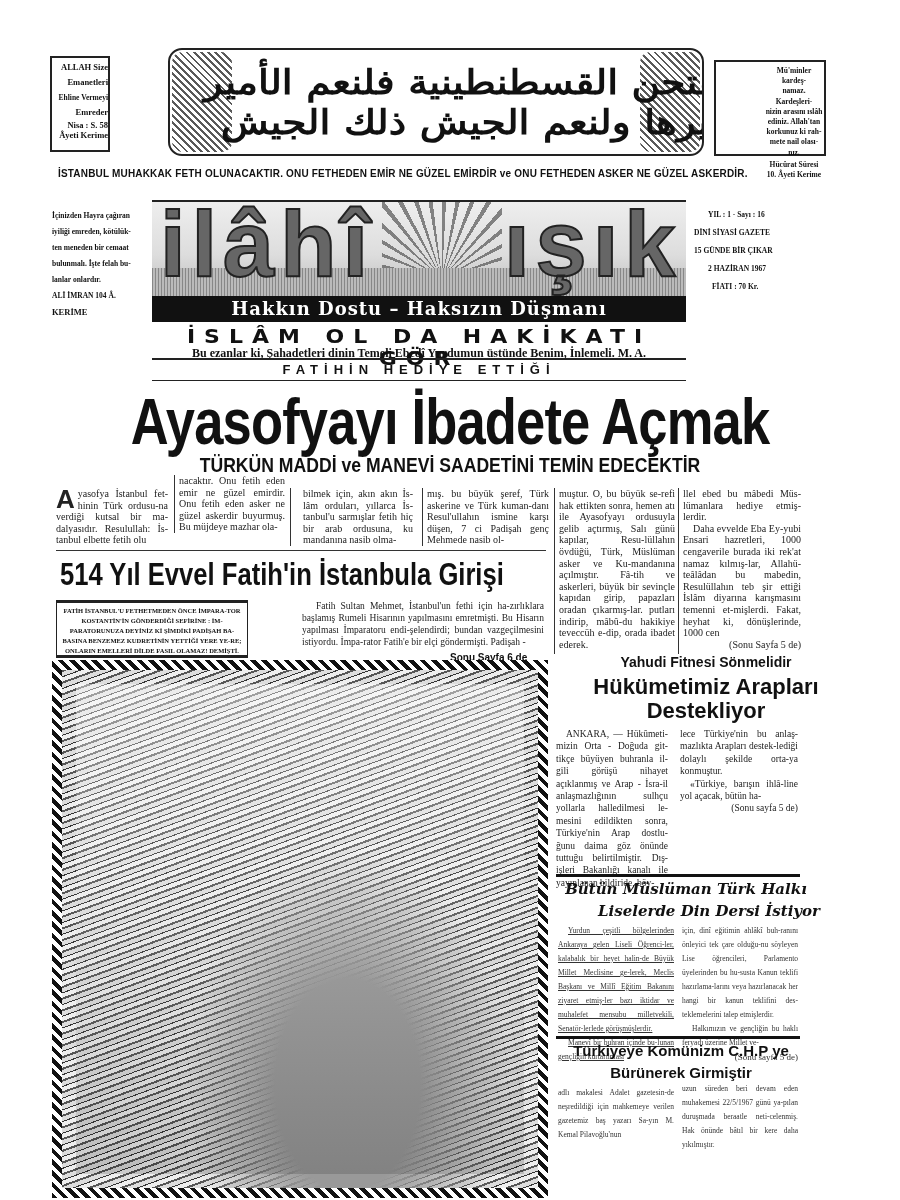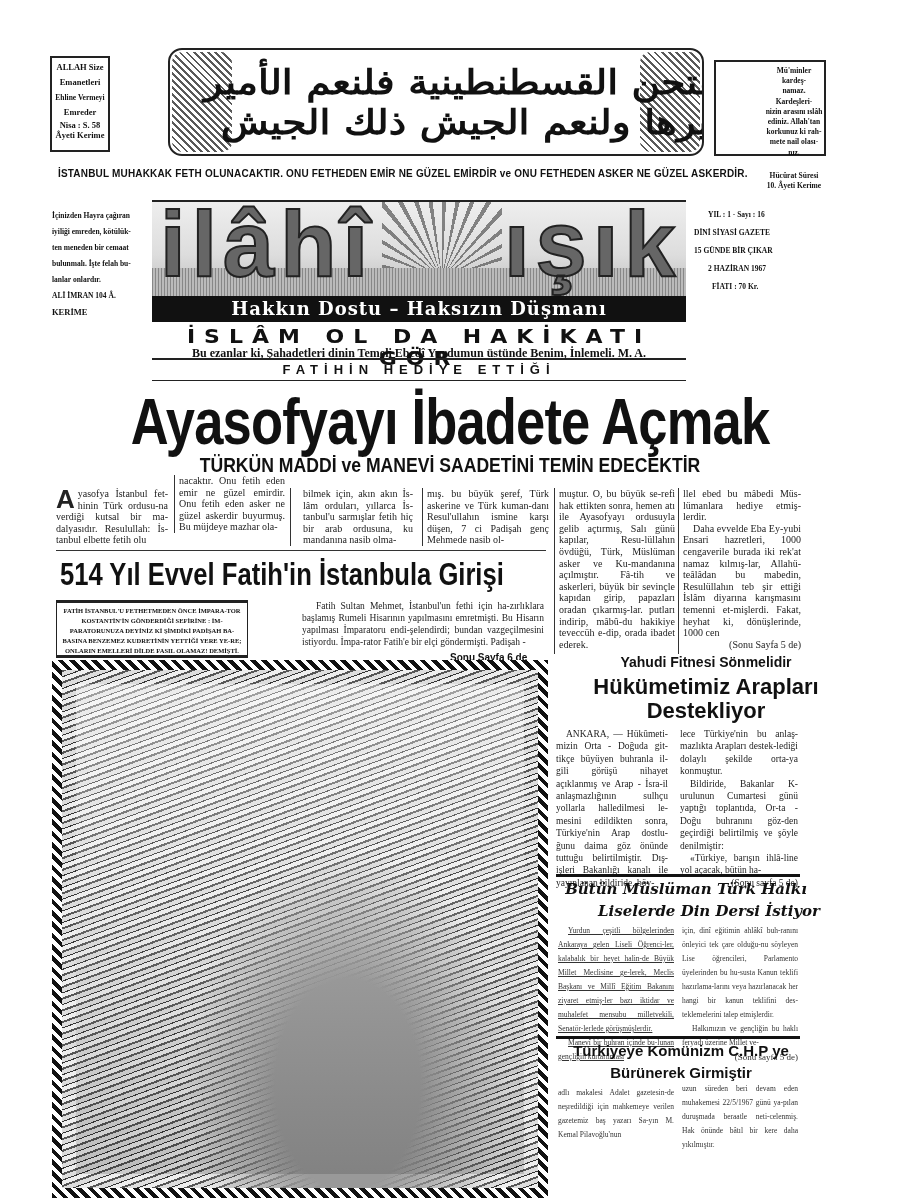--- a/index.html
+++ b/index.html
@@ -33,21 +33,21 @@
   }
   .illus-inner { position:absolute; inset:14px; background:linear-gradient(180deg, rgba(255,255,255,.45), rgba(255,255,255,.1) 40%, rgba(0,0,0,.15)); }
   .hl-right { font-family:"Liberation Sans", sans-serif; font-weight:bold; text-align:center; }
   .ital { font-family:"DejaVu Serif", serif; font-style:italic; font-weight:bold; font-size:15px; text-align:center; }
   .tiny { font-family:"Liberation Serif", serif; font-size:7.5px; line-height:14px; text-align:justify; color:#333; }
   .rule-heavy { height:3px; background:#111; }
 </style>
 </head>
 <body>
 
-<div class="abs box small-serif" style="left:50px;top:56px;width:60px;height:96px;padding-top:2px;">
+<div class="abs box small-serif" style="left:50px;top:56px;width:60px;height:96px;padding-top:2px;text-align:right;">
   <div>ALLAH Size</div>
   <div>Emanetleri</div>
   <div style="font-size:7.5px;">Ehline Vermeyi</div>
   <div>Emreder</div>
   <div style="line-height:10px;">Nisa : S. 58</div>
   <div style="line-height:10px;">Âyeti Kerime</div>
 </div>
 
 <div class="abs cal-frame">
   <div class="cal-corner" style="left:2px;"></div>
@@ -56,21 +56,21 @@
 </div>
 
 <div class="abs box small-serif" style="left:714px;top:60px;width:112px;height:96px;font-size:7.5px;line-height:10.2px;padding-top:4px;padding-left:48px;">
   <div>Mü'minler kardeş-</div>
   <div>namaz. Kardeşleri-</div>
   <div>nizin arasını ıslâh</div>
   <div>ediniz. Allah'tan</div>
   <div>korkunuz ki rah-</div>
   <div>mete nail olası-</div>
   <div>nız.</div>
-  <div style="margin-top:13px;">Hücûrat Süresi</div>
+  <div style="margin-top:2px;">Hücûrat Süresi</div>
   <div>10. Âyeti Kerime</div>
 </div>
 
 <div class="abs hadith">İSTANBUL MUHAKKAK FETH OLUNACAKTIR. ONU FETHEDEN EMİR NE GÜZEL EMİRDİR ve ONU FETHEDEN ASKER NE GÜZEL ASKERDİR.</div>
 
 <div class="abs sidenote" style="left:52px;top:208px;width:100px;">
   <div>İçinizden Hayra çağıran</div>
   <div>iyiliği emreden, kötülük-</div>
   <div>ten meneden bir cemaat</div>
   <div>bulunmalı. İşte felah bu-</div>
@@ -135,21 +135,20 @@
 </div>
 
 <div class="abs hl-right" style="left:556px;top:654px;width:300px;font-size:14px;">Yahudi Fitnesi Sönmelidir</div>
 <div class="abs hl-right" style="left:556px;top:674px;width:300px;font-size:22px;">Hükümetimiz Arapları</div>
 <div class="abs hl-right" style="left:556px;top:698px;width:300px;font-size:22px;">Destekliyor</div>
 <div class="abs col" style="left:556px;top:728px;width:112px;font-size:9.5px;line-height:12.4px;text-indent:10px;">
   <span>ANKARA, — Hükûmeti-mizin Orta - Doğuda git-tikçe büyüyen buhranla il-gili görüşü nihayet açıklanmış ve Arap - İsra-il anlaşmazlığının sulhçu yollarla halledilmesi le-mesini edildikten sonra, Türkiye'nin Arap dostlu-ğunu daima göz önünde tuttuğu belirtilmiştir. Dış-işleri Bakanlığı kanalı ile yayınlanan bildiride, böy-</span>
 </div>
 <div class="abs col" style="left:680px;top:728px;width:118px;font-size:9.5px;line-height:12.4px;">
   <div>lece Türkiye'nin bu anlaş-mazlıkta Arapları destek-lediği dolaylı şekilde orta-ya konmuştur.</div>
-  <div style="text-indent:10px;">Bildiride, Bakanlar K-urulunun Cumartesi günü yaptığı toplantıda, Or-ta - Doğu buhranını göz-den geçirdiği belirtilmiş ve şöyle denilmiştir:</div>
   <div style="text-indent:10px;">«Türkiye, barışın ihlâ-line yol açacak, bütün ha-</div>
   <div style="text-align:right;">(Sonu sayfa 5 de)</div>
 </div>
 <div class="abs rule-heavy" style="left:556px;top:874px;width:244px;"></div>
 
 <div class="abs ital" style="left:556px;top:880px;width:260px;">Bütün Müslüman Türk Halkı</div>
 <div class="abs ital" style="left:589px;top:902px;width:240px;">Liselerde Din Dersi İstiyor</div>
 <div class="abs tiny" style="left:558px;top:924px;width:116px;text-indent:10px;text-decoration:underline;">
   <div>Yurdun çeşitli bölgelerinden Ankaraya gelen Liseli Öğrenci-ler, kalabalık bir heyet halin-de Büyük Millet Meclisine ge-lerek, Meclis Başkanı ve Millî Eğitim Bakanını ziyaret etmiş-ler bazı iktidar ve muhalefet mensubu milletvekili, Senatör-lerlede görüşmüşlerdir.</div>
   <div>Manevî bir buhran içinde bu-lunan gençliğin kurtarılması</div>

